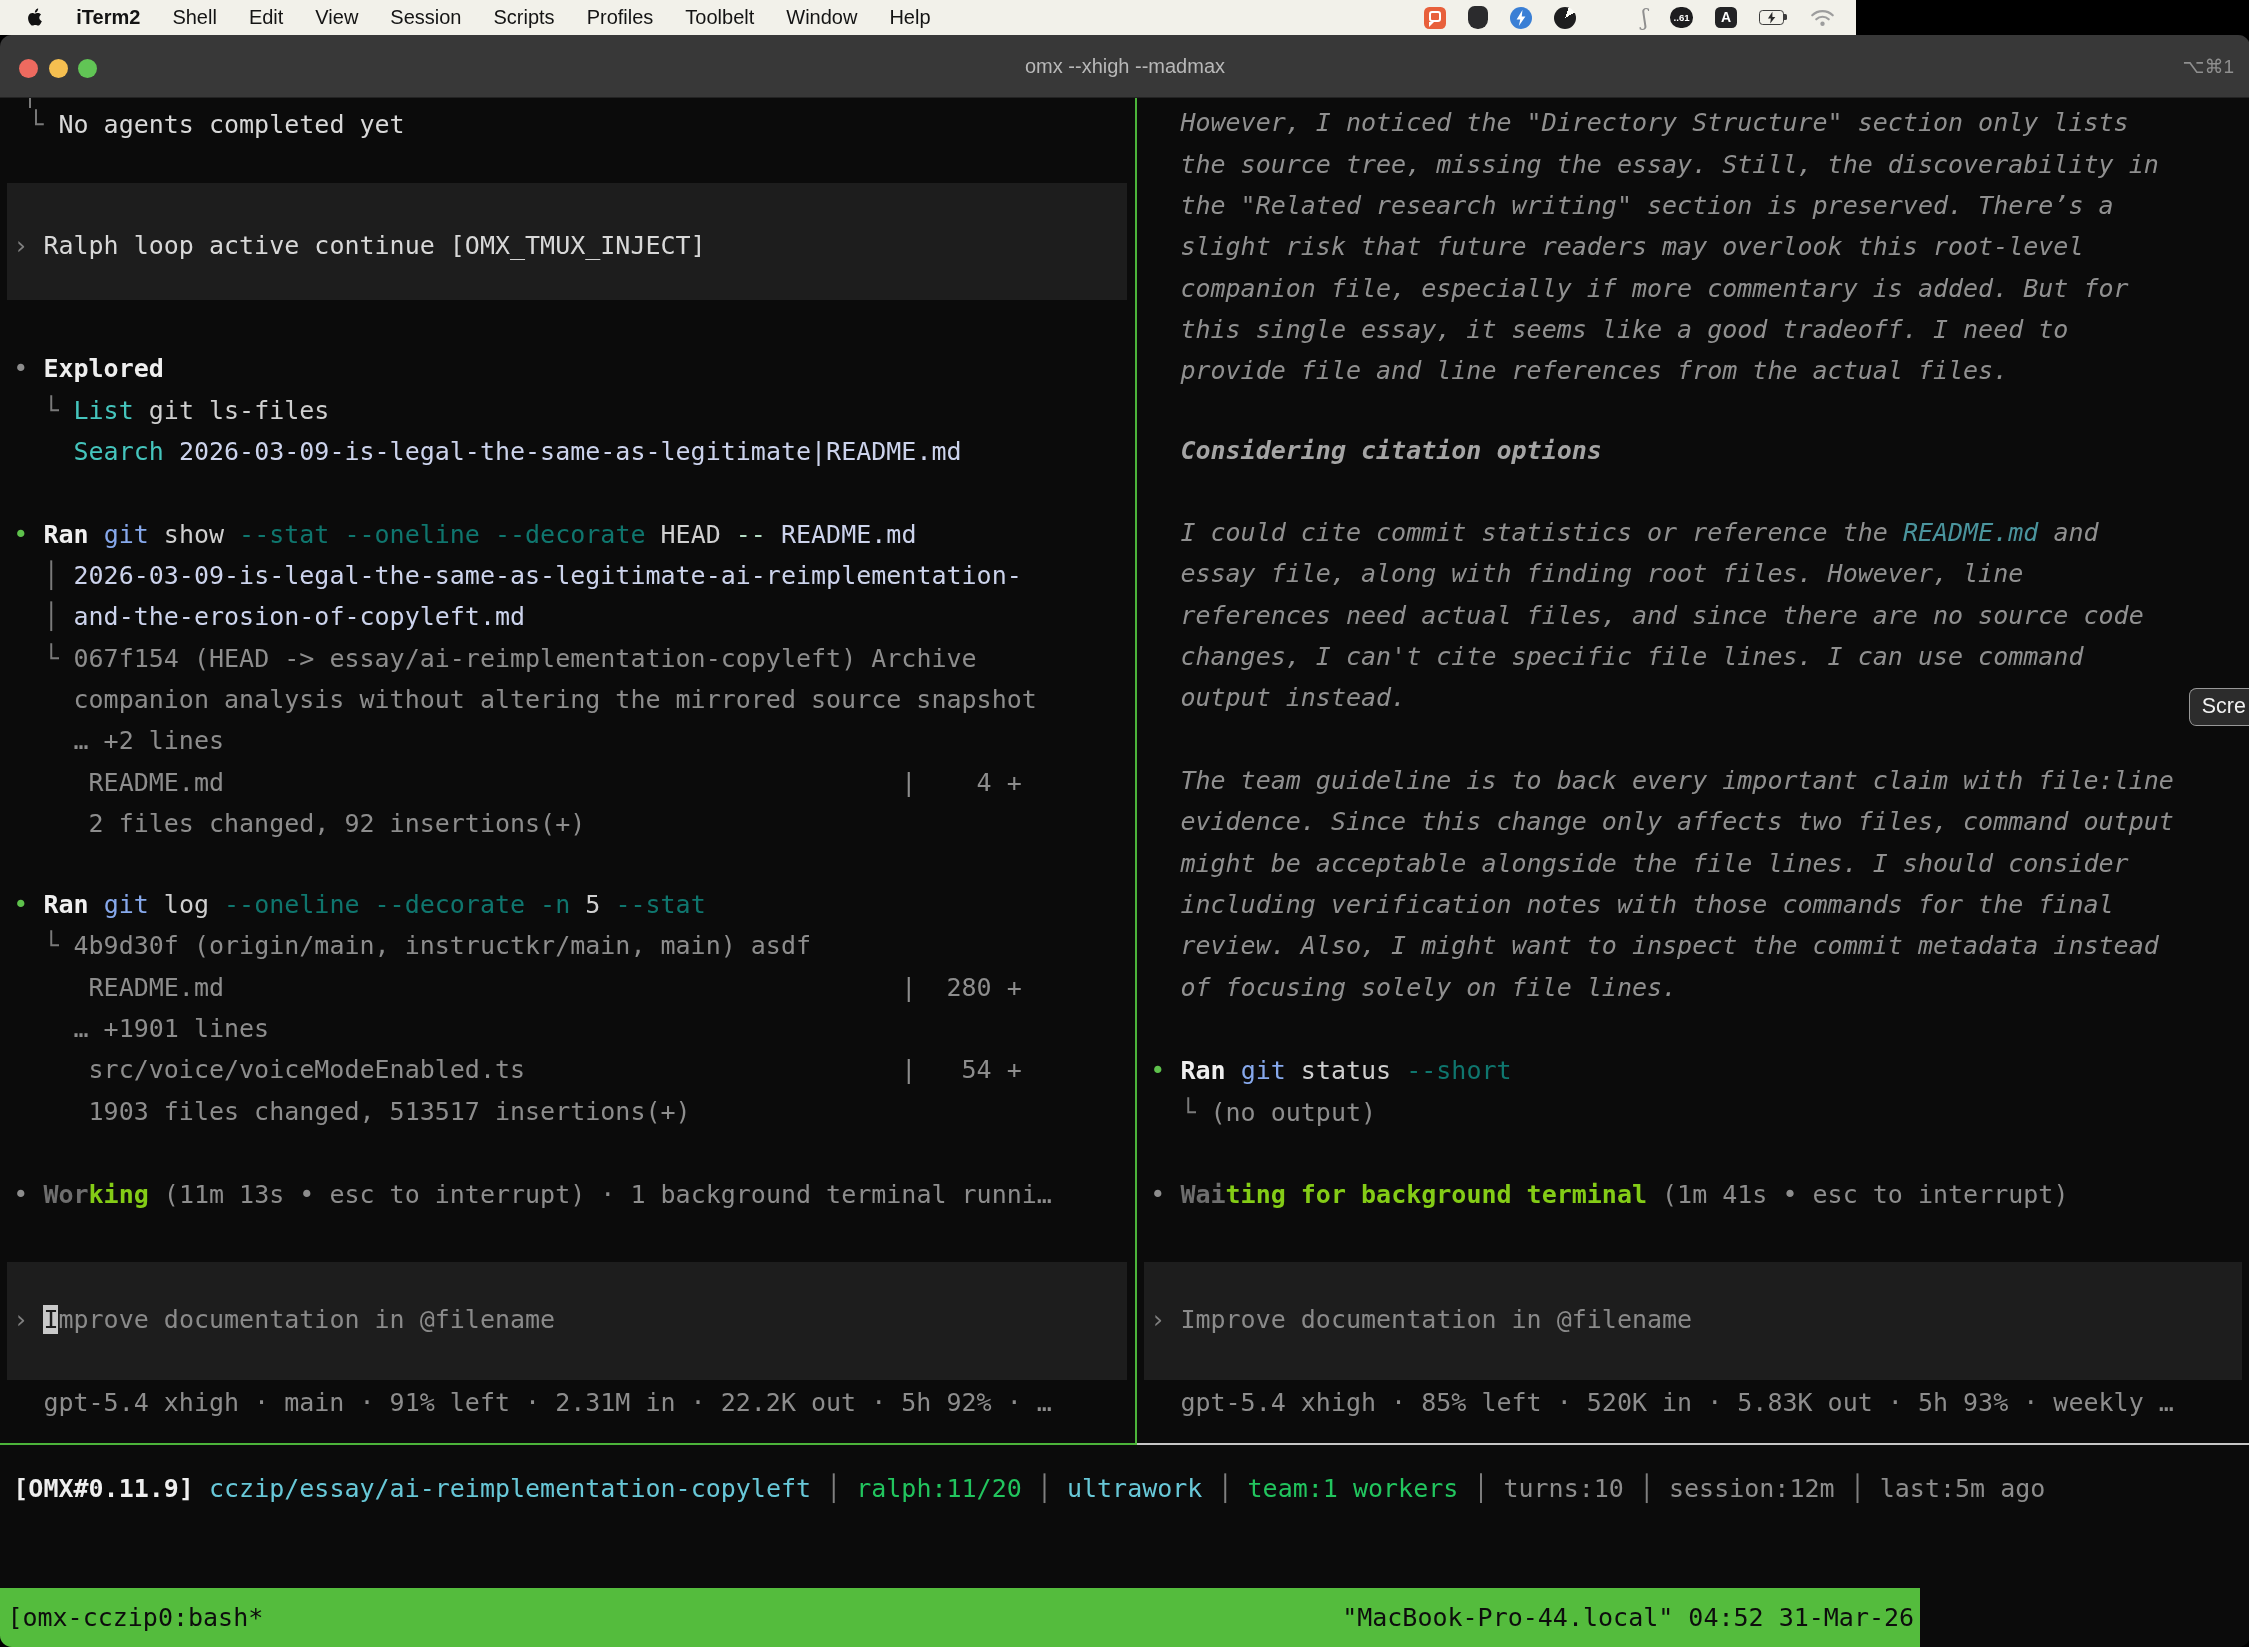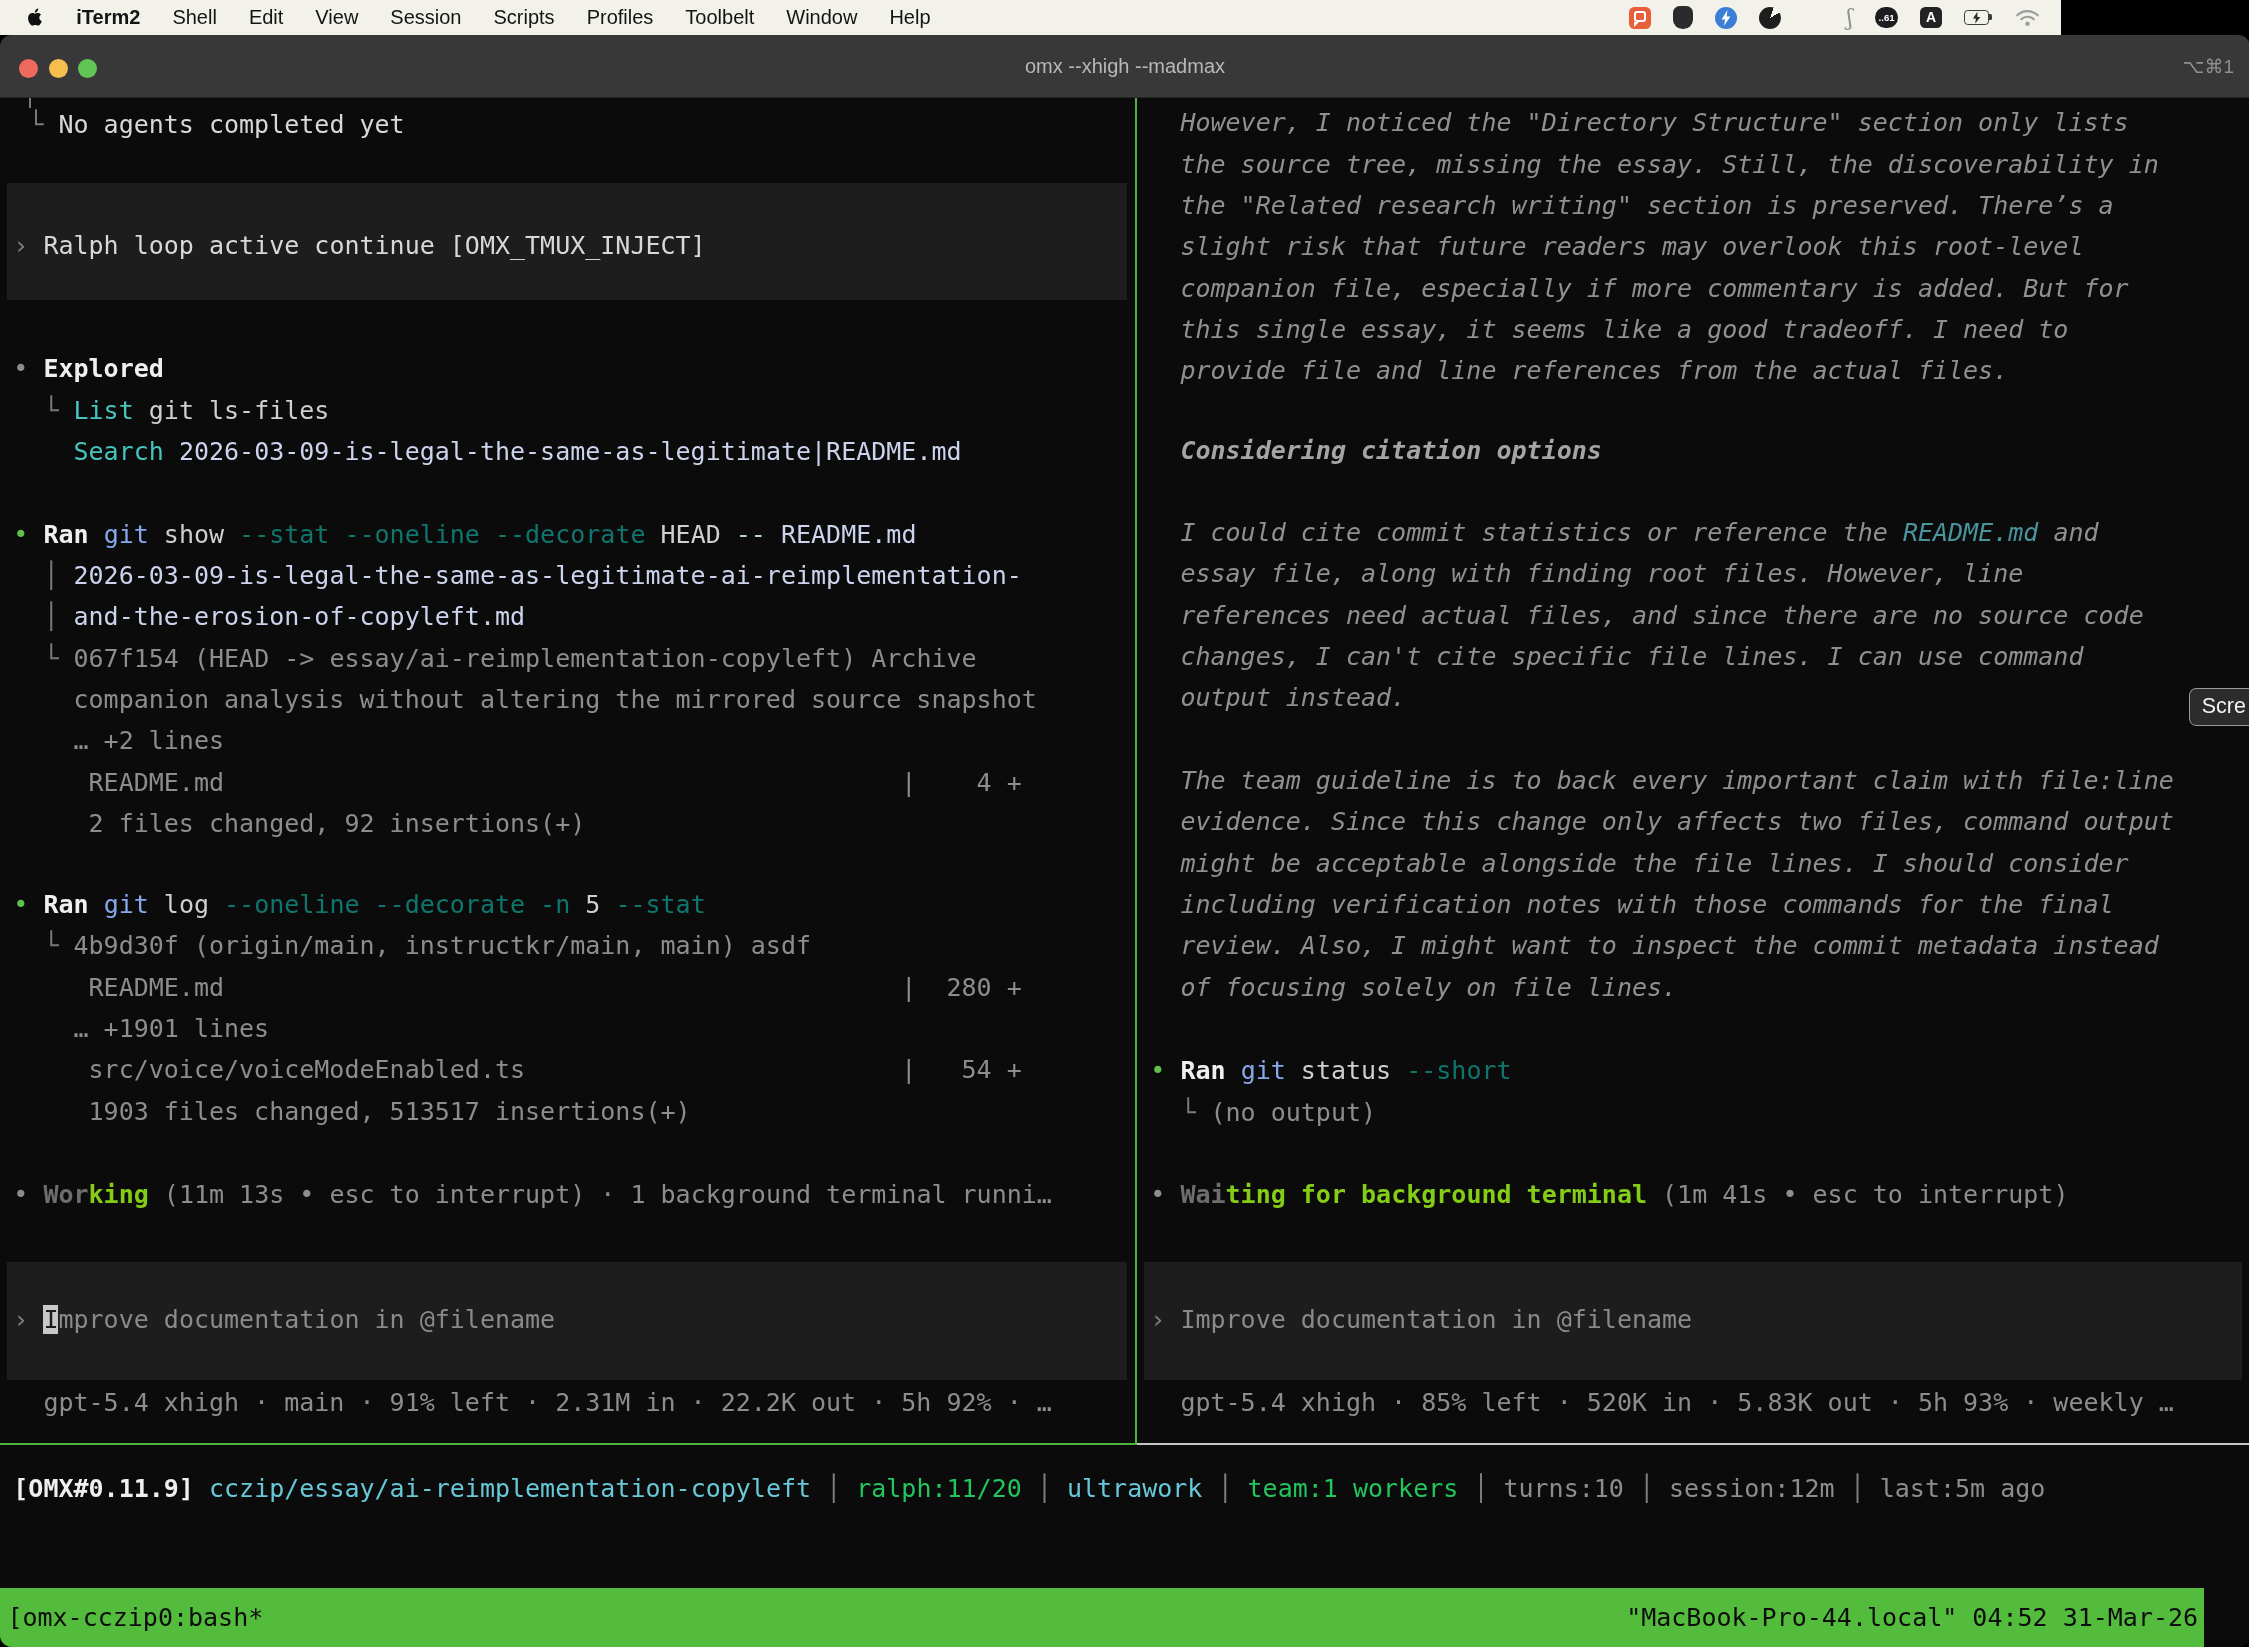--- a/index.html
+++ b/index.html
@@ -1,20 +1,20 @@
 <!DOCTYPE html>
 <html style="font-size:11.8px"><head>
 <meta charset="utf-8">
 <style>
   * { margin:0; padding:0; box-sizing:border-box; }
   html,body { width:2250px; height:1648px; overflow:hidden; background:#000; }
   #screen { position:relative; width:2250px; height:1648px; font-family:"Liberation Sans", sans-serif; }
 
   
-  #menubar { position:absolute; left:0; top:0; width:2061px; height:35px;
+  #menubar { position:absolute; left:0; top:0; width:1856px; height:35px;
     background:#f2f1ea; display:flex; align-items:center; }
   #menu-left { display:flex; align-items:center; gap:32px; padding-left:26.6px; }
   .mitem { font-size:20px; color:#141414; }
   .mitem.mbold { font-weight:bold; }
   #apple-logo { width:17.7px; height:20.7px; display:inline-block; }
   #menu-right { margin-left:auto; display:flex; align-items:center; gap:22px; padding-right:20.7px; }
   .sicon { display:inline-flex; align-items:center; justify-content:center; }
 
   .icon-screenshot { width:22px; height:22px; background:#e8603b; border-radius:5.2px; position:relative; }
   .icon-screenshot .inner { position:absolute; left:5.2px; top:4.4px; width:11.8px; height:11px;
@@ -98,21 +98,21 @@
   .c-cursor { background:#c9c9c9; color:#1d1d1d; }
 
   #omx-status { position:absolute; left:0; top:1370px; width:2250px; height:41px; }
 
   #tooltip-scre { position:absolute; left:2189px; top:590px; width:66px; height:38px;
     background:#2c2c2c; border:1.5px solid #989898; border-right:none; border-radius:7.4px 0 0 7.4px;
     color:#f2f2f2; font-size:21.4px; line-height:35px; padding-left:11.8px; overflow:hidden;
     font-family:"Liberation Sans", sans-serif; }
 
   
-  #tmuxbar { position:absolute; left:0; top:1490px; width:2204px; height:59px; background:#54bc3d;
+  #tmuxbar { position:absolute; left:0; top:1490px; width:1920px; height:59px; background:#54bc3d;
     display:flex; align-items:center; font-family:"DejaVu Sans Mono", monospace; font-size:25px;
     color:#0d0d0d; }
   #tmux-left { padding-left:7.4px; }
   #tmux-right { margin-left:auto; padding-right:5.9px; }
 </style>
 </head>
 <body>
 
 <div id="screen">
 

